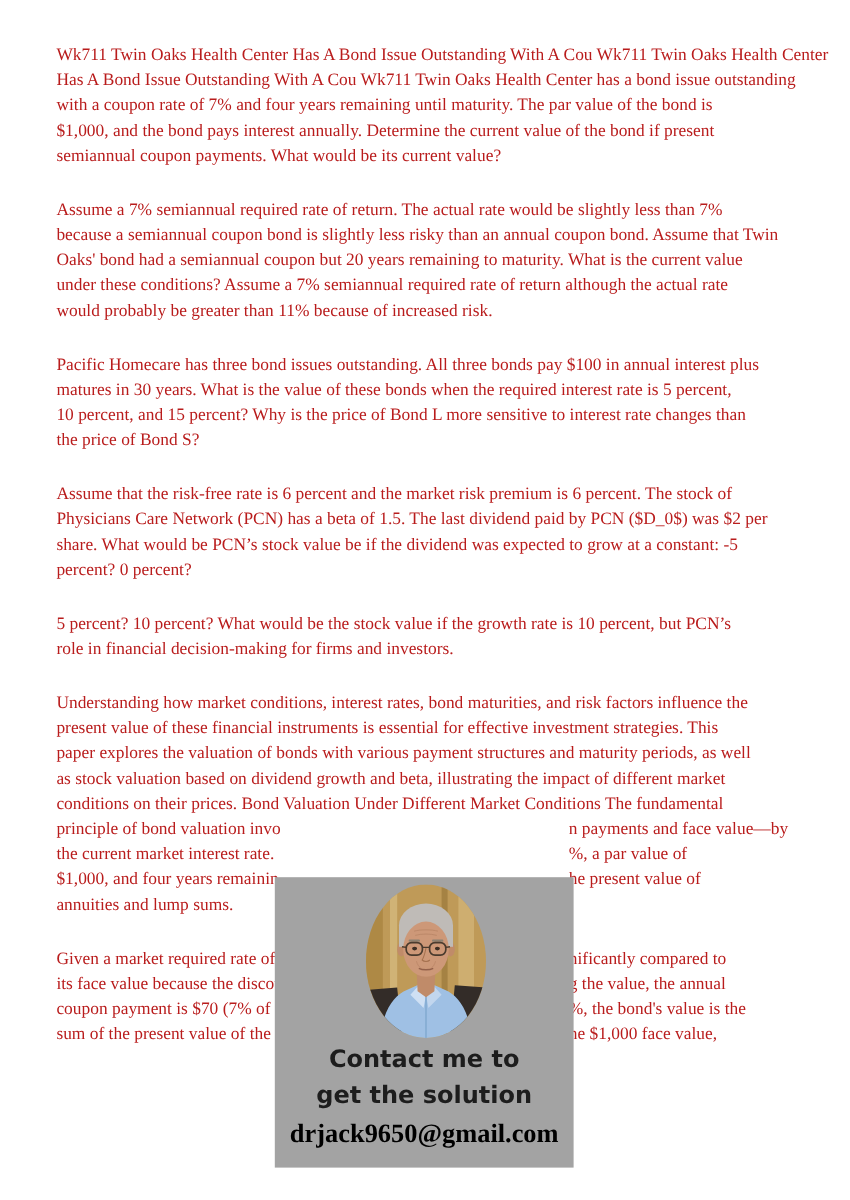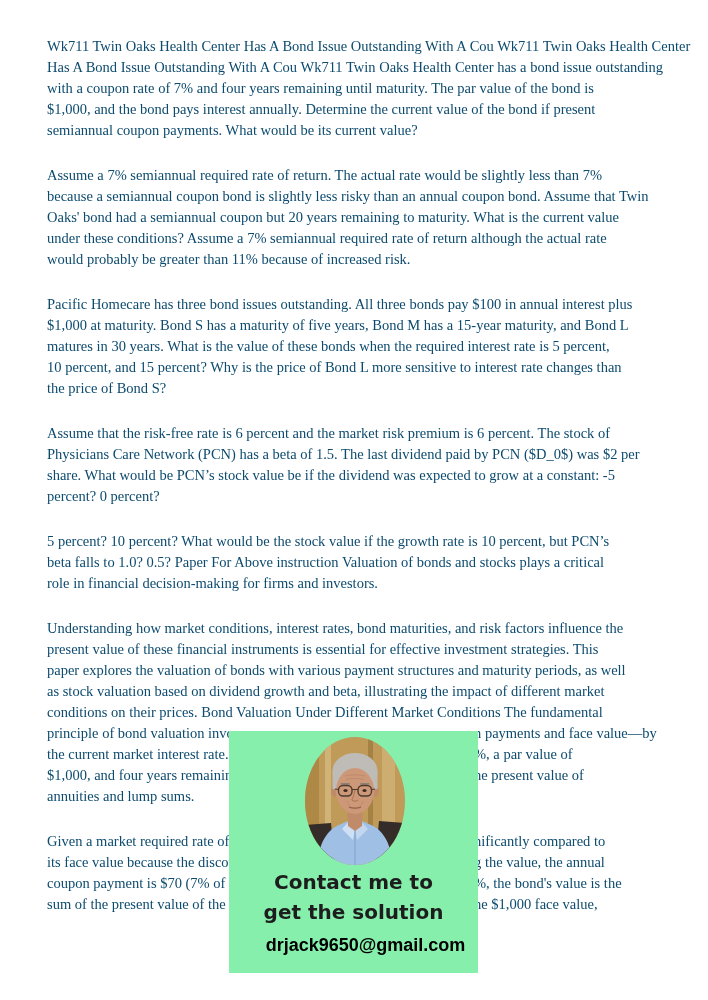--- a/index.html
+++ b/index.html
@@ -7,42 +7,42 @@
     width: 708px; height: 1000px;
     background: #ffffff;
     overflow: hidden;
     position: relative;
     font-family: "Liberation Serif", serif;
   }
   .doc {
     position: absolute;
     left: 47px; top: 36px;
     width: 648px;
-    color: #0c4a6e;
+    color: #b91c1c;
     font-size: 14.5px;
   }
   .para { margin: 0 0 24px 0; }
   .ln {
     white-space: nowrap;
     height: 21px;
     line-height: 21px;
   }
   .split { position: relative; }
   .frag-right {
     position: absolute;
     left: 427px;
     top: 0;
     white-space: nowrap;
   }
   
   .card {
     position: absolute;
     left: 229px; top: 731px;
     width: 249px; height: 242px;
-    background: #86efac;
+    background: #a3a3a3;
     z-index: 10;
   }
   .photo {
     position: absolute;
     left: 76px; top: 6px;
     width: 100px; height: 128px;
   }
   .photo svg { display: block; width: 100%; height: 100%; }
   .headline {
     position: absolute;
@@ -53,26 +53,25 @@
     font-weight: bold;
     font-size: 20px;
     line-height: 30px;
     color: #1d1d1d;
   }
   .email {
     position: absolute;
     top: 201px; left: 0;
     width: 100%;
     text-align: center;
-    font-family: Liberation Sans, sans-serif;
+    font-family: Liberation Serif, serif;
     font-weight: bold;
-    font-size: 18px;
+    font-size: 22px;
     line-height: 26px;
     color: #000000;
-    padding-left: 12px;
   }
 </style>
 </head>
 <body>
 
 <div class="doc">
 
   <div class="para">
     <div class="ln">Wk711 Twin Oaks Health Center Has A Bond Issue Outstanding With A Cou Wk711 Twin Oaks Health Center</div>
     <div class="ln">Has A Bond Issue Outstanding With A Cou Wk711 Twin Oaks Health Center has a bond issue outstanding</div>
@@ -84,36 +83,34 @@
   <div class="para">
     <div class="ln">Assume a 7% semiannual required rate of return. The actual rate would be slightly less than 7%</div>
     <div class="ln">because a semiannual coupon bond is slightly less risky than an annual coupon bond. Assume that Twin</div>
     <div class="ln">Oaks' bond had a semiannual coupon but 20 years remaining to maturity. What is the current value</div>
     <div class="ln">under these conditions? Assume a 7% semiannual required rate of return although the actual rate</div>
     <div class="ln">would probably be greater than 11% because of increased risk.</div>
   </div>
 
   <div class="para">
     <div class="ln">Pacific Homecare has three bond issues outstanding. All three bonds pay $100 in annual interest plus</div>
-    <div class="ln">$1,000 at maturity. Bond S has a maturity of five years, Bond M has a 15-year maturity, and Bond L</div>
     <div class="ln">matures in 30 years. What is the value of these bonds when the required interest rate is 5 percent,</div>
     <div class="ln">10 percent, and 15 percent? Why is the price of Bond L more sensitive to interest rate changes than</div>
     <div class="ln">the price of Bond S?</div>
   </div>
 
   <div class="para">
     <div class="ln">Assume that the risk-free rate is 6 percent and the market risk premium is 6 percent. The stock of</div>
     <div class="ln">Physicians Care Network (PCN) has a beta of 1.5. The last dividend paid by PCN ($D_0$) was $2 per</div>
     <div class="ln">share. What would be PCN’s stock value be if the dividend was expected to grow at a constant: -5</div>
     <div class="ln">percent? 0 percent?</div>
   </div>
 
   <div class="para">
     <div class="ln">5 percent? 10 percent? What would be the stock value if the growth rate is 10 percent, but PCN’s</div>
-    <div class="ln">beta falls to 1.0? 0.5? Paper For Above instruction Valuation of bonds and stocks plays a critical</div>
     <div class="ln">role in financial decision-making for firms and investors.</div>
   </div>
 
   <div class="para">
     <div class="ln">Understanding how market conditions, interest rates, bond maturities, and risk factors influence the</div>
     <div class="ln">present value of these financial instruments is essential for effective investment strategies. This</div>
     <div class="ln">paper explores the valuation of bonds with various payment structures and maturity periods, as well</div>
     <div class="ln">as stock valuation based on dividend growth and beta, illustrating the impact of different market</div>
     <div class="ln">conditions on their prices. Bond Valuation Under Different Market Conditions The fundamental</div>
     <div class="ln split">

